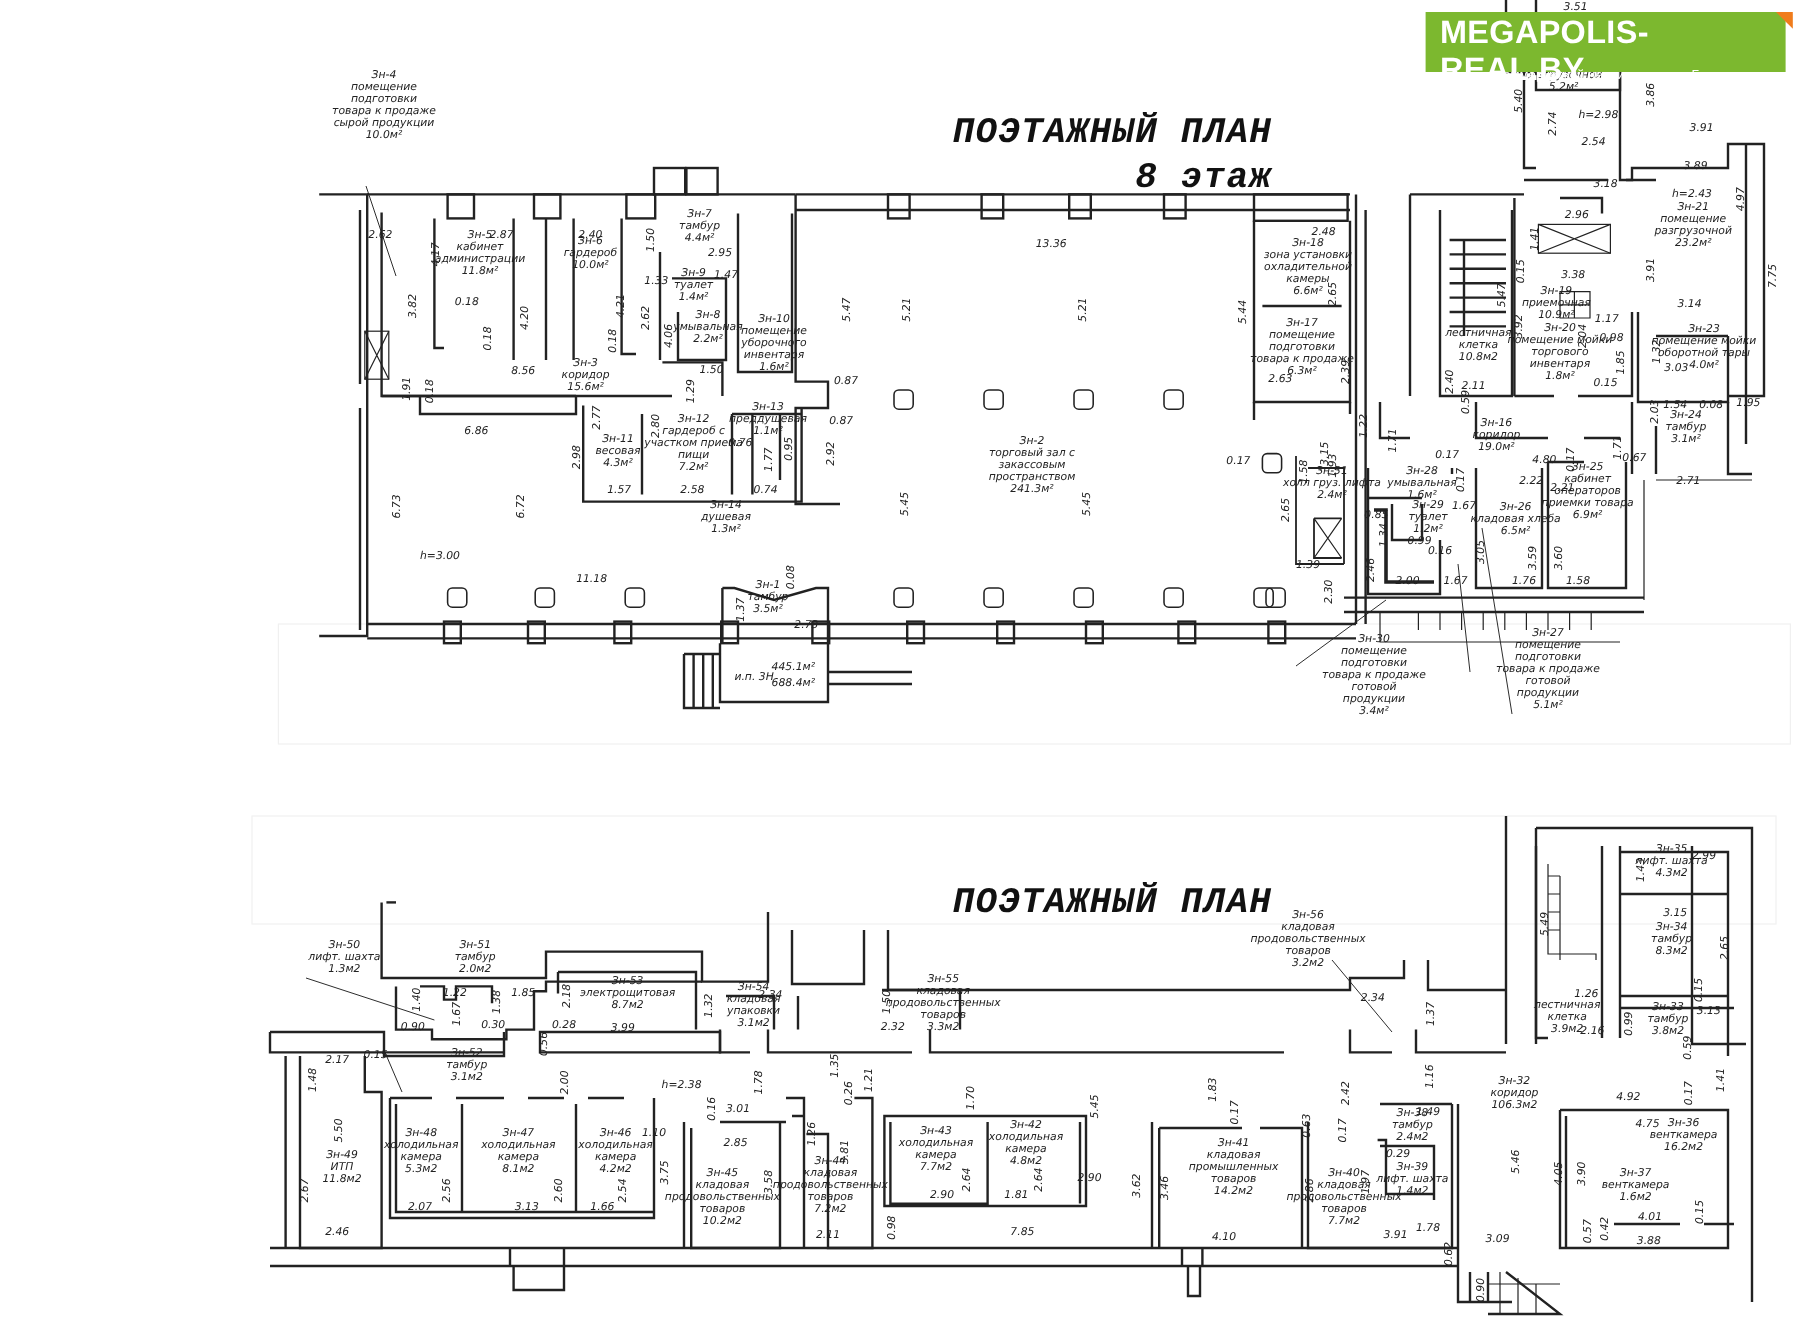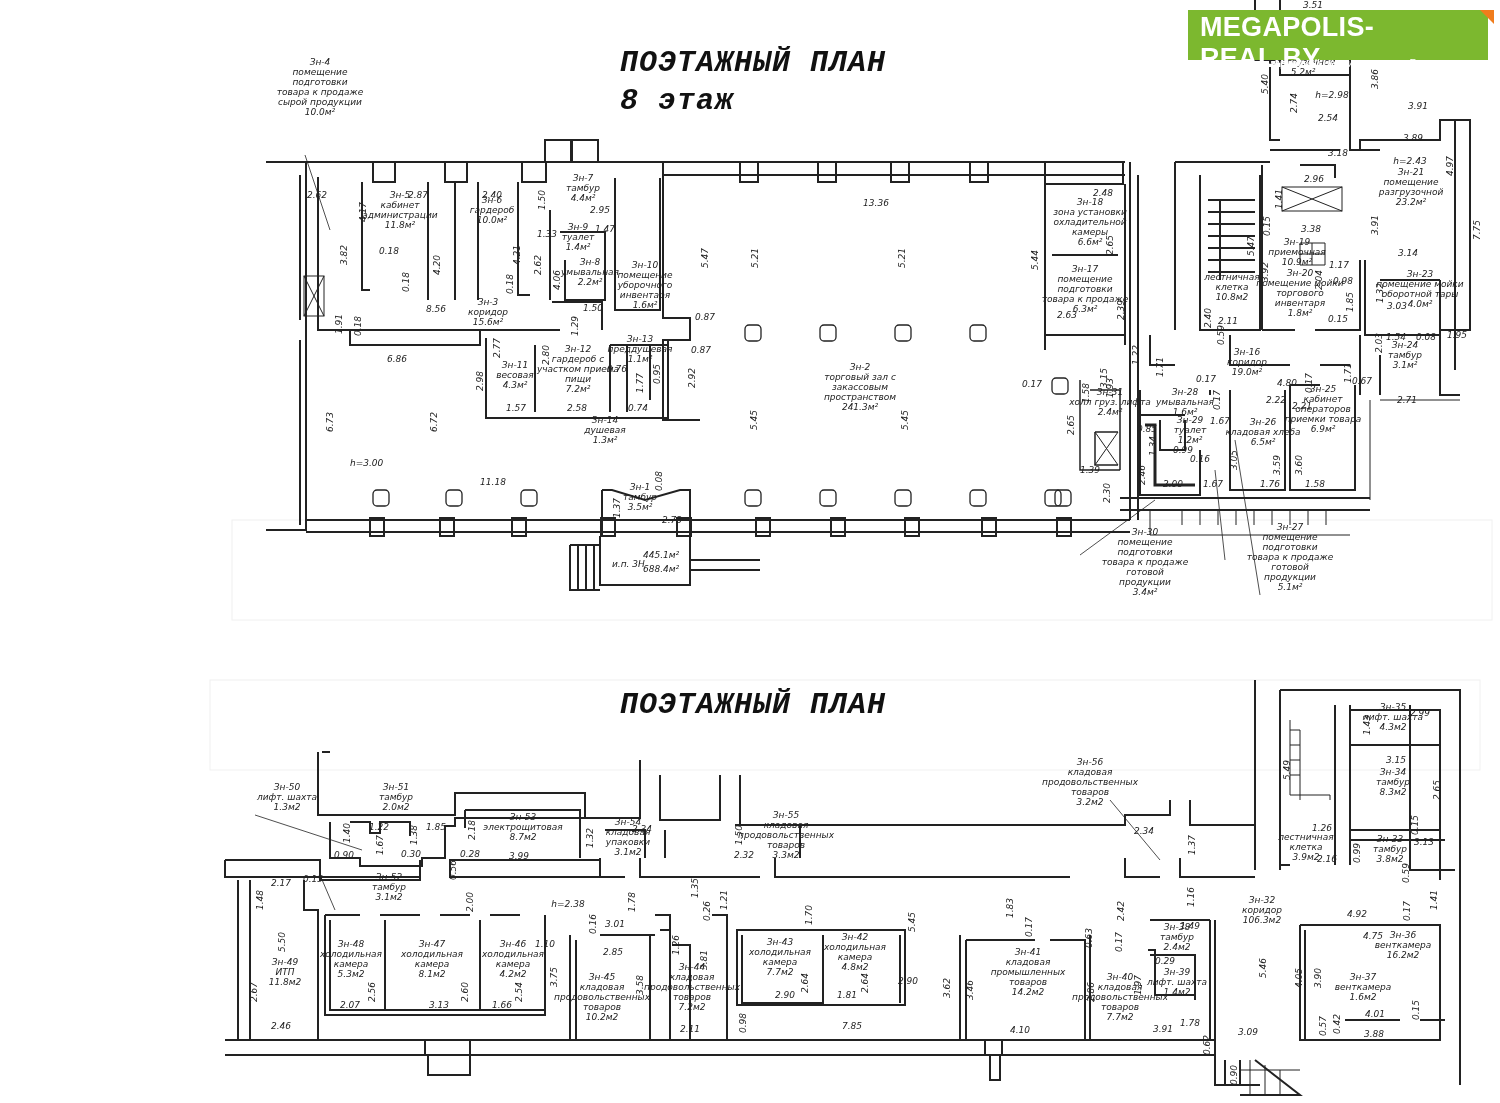--- a/index.html
+++ b/index.html
@@ -1,18 +1,18 @@
 <!DOCTYPE html>
 <html><head>
 <meta charset="utf-8">
 <style>
   html, body { margin: 0; padding: 0; background: #ffffff; }
   body { width: 1500px; height: 1103px; position: relative; overflow: hidden; font-family: "DejaVu Sans", sans-serif; }
   #plan { position: absolute; left: 0; top: 0; width: 1500px; height: 1103px; }
-  .title { position: absolute; font-family: "Liberation Mono", "DejaVu Sans Mono", monospace; font-weight: bold; font-style: italic; font-size: 30px; color: #111; text-align: left; letter-spacing: 1px; line-height: 38px; }
+  .title { position: absolute; font-family: "Liberation Mono", "DejaVu Sans Mono", monospace; font-weight: bold; font-style: italic; font-size: 30px; color: #111; text-align: right; letter-spacing: 1px; line-height: 38px; margin-top: 48px; }
   .banner { position: absolute; left: 1188px; top: 10px; width: 300px; height: 50px; background: #7cb82f; color: #fff; }
   .banner .corner { position: absolute; right: -6px; top: 0; width: 0; height: 0; border-left: 14px solid transparent; border-top: 14px solid #f07c1c; }
   .banner .brand { position: absolute; left: 12px; top: 2px; font-family: "Liberation Sans", sans-serif; font-weight: bold; font-size: 27px; letter-spacing: 0.3px; }
   .banner .tagline { position: absolute; left: 12px; top: 47px; font-family: "Liberation Sans", sans-serif; font-size: 11px; }
   svg text { font-family: "DejaVu Sans", sans-serif; font-style: italic; fill: #222; }
   .lbl { font-size: 9px; }
   .dim { font-size: 9px; }
 </style>
 </head>
 <body>

